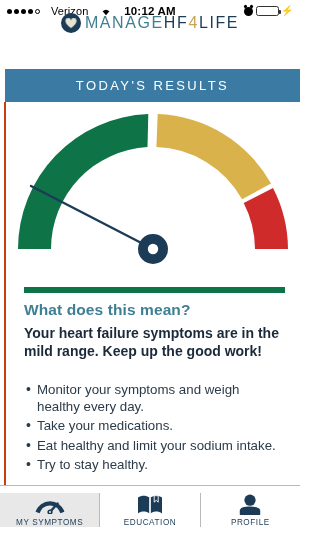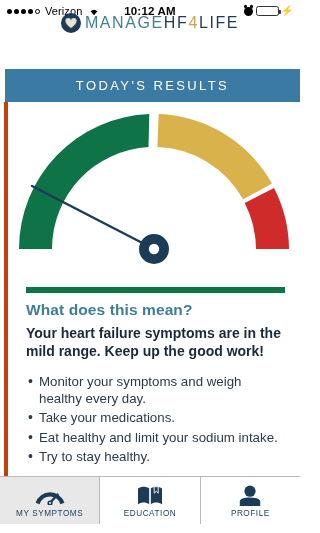--- a/index.html
+++ b/index.html
@@ -12,21 +12,21 @@
   }
 
   
   .statusbar {
     height:22px; width:100%;
     display:flex; align-items:center;
     padding:0 6px 0 7px;
     font-size:11px; color:#000;
     position:relative;
   }
-  .sb-left { display:flex; align-items:center; gap:3px; }
+  .sb-left { display:flex; align-items:center; gap:9px; }
   .dots { display:flex; align-items:center; gap:2px; }
   .dot { width:5px; height:5px; border-radius:50%; background:#000; }
   .dot.empty { background:transparent; border:1px solid #000; width:5px; height:5px; }
   .carrier { font-size:11px; letter-spacing:0.1px; margin-left:2px; }
   .wifi { margin-left:3px; display:flex; align-items:flex-end; }
   .sb-center {
     position:absolute; left:0; right:0; top:0; height:22px;
     display:flex; align-items:center; justify-content:center;
     font-size:11.5px; font-weight:bold; letter-spacing:0.2px;
     pointer-events:none;
@@ -76,21 +76,21 @@
     color:#fff; font-size:13px; letter-spacing:2.4px; font-weight:400;margin-top:25px;
   }
 
   
   .page {
     position:absolute; top:0; left:0; right:0; bottom:48px;
     display:flex; flex-direction:column;
   }
   .scroll-area {
     flex:1; overflow:hidden; position:relative;
-    border-left:4px solid #c2410c;
+    border-left:2px solid #c2410c;
     margin-left:4px;
   }
 
   
   .gauge-box { height:175px; position:relative; }
   .gauge-svg { display:block; margin:0 auto; }
 
   
   .divider {
     height:6px; background:#0f7348;
@@ -98,36 +98,36 @@
   }
 
   
   .content { padding:6px 14px 0 18px; }
   .section-q {
     color:#3f7f93; font-size:15.5px; font-weight:bold;
     margin:2px 0 6px 0; letter-spacing:0.1px;
   }
   .lead {
     color:#1b2a3a; font-size:14px; font-weight:bold;
-    line-height:1.28; margin-bottom:12px;
+    line-height:1.28; margin-bottom:20px;
   }
   ul.tips { list-style:none; }
   ul.tips li {
     color:#2b3b4a; font-size:13.3px; line-height:1.3;
     padding-left:13px; position:relative; margin-bottom:2px;
   }
   ul.tips li:before {
     content:"\2022"; position:absolute; left:2px; top:-1px;
     font-size:14px; color:#2b3b4a;
   }
 
   
   .tabbar {
-    position:absolute; left:0; right:0; bottom:9px; height:48px;
-    display:flex; border-top:1px solid #b9b9b9; background:#ffffff;
+    position:absolute; left:0; right:0; bottom:0; height:48px;
+    display:flex; border-top:1px solid #b9b9b9; background:#ffffff;align-items:center;
   }
   .tab {
     flex:1; display:flex; flex-direction:column;
     align-items:center; justify-content:center; gap:1px;
     border-right:1px solid #b9b9b9; background:#ffffff;
   }
   .tab:last-child { border-right:none; }
   .tab.active { background:#e8e8e8; }
   .tab-label {
     font-size:8.2px; letter-spacing:0.55px; color:#1b3b57; font-weight:400;

